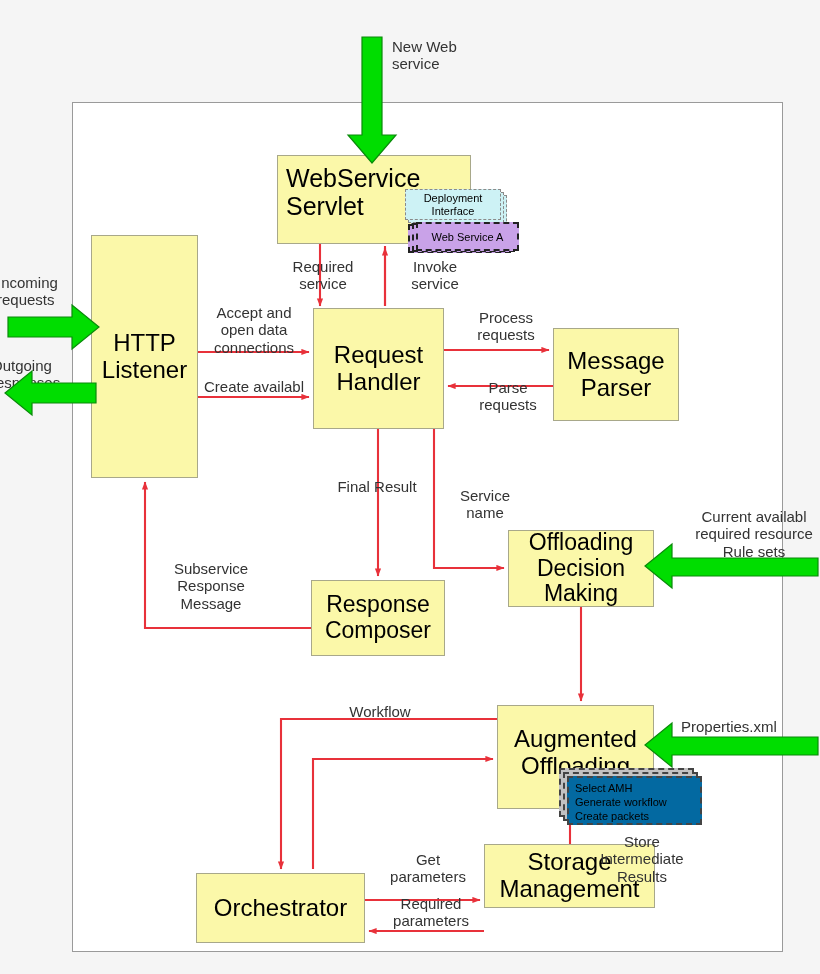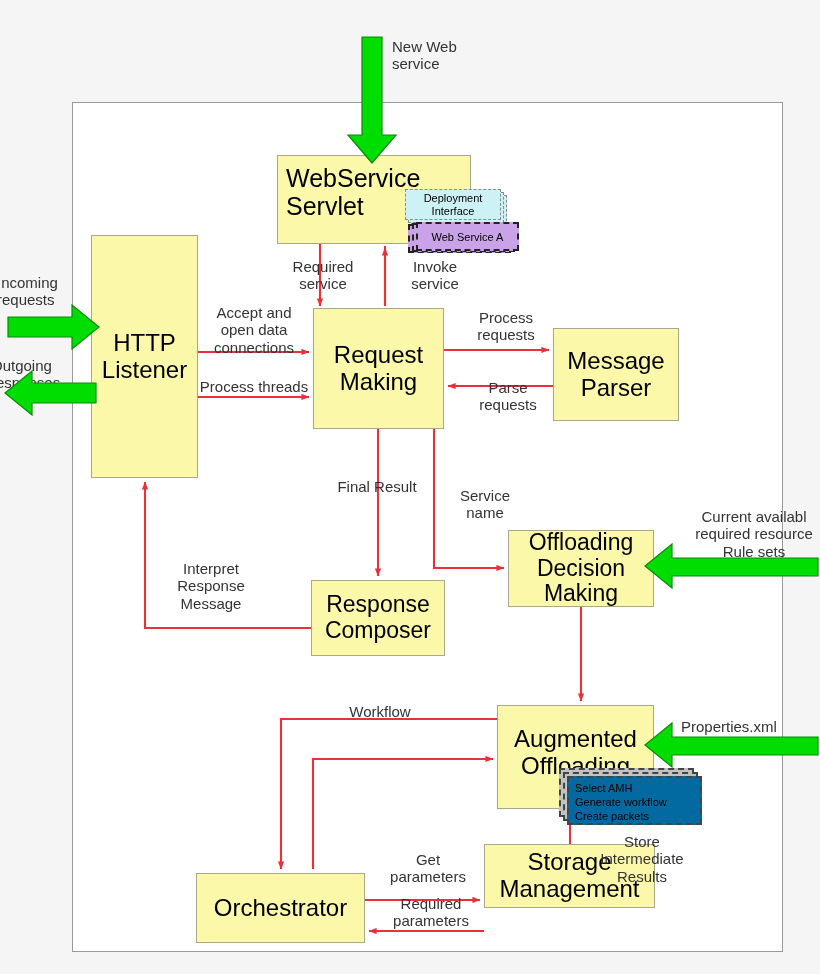--- a/index.html
+++ b/index.html
@@ -189,21 +189,21 @@
 
   <div id="system-container"></div>
 
   <div class="node big" id="node-http-listener">HTTP
 Listener</div>
 
   <div class="node" id="node-webservice-servlet">WebService
 Servlet</div>
 
   <div class="node big" id="node-request-handler">Request
-Making</div>
+Handler</div>
 
   <div class="node big" id="node-message-parser">Message
 Parser</div>
 
   <div class="node mid" id="node-response-composer">Response
 Composer</div>
 
   <div class="node mid" id="node-offloading-decision">Offloading
 Decision
 Making</div>
@@ -249,34 +249,34 @@
   <div class="label" style="left:268px; top:258px; width:110px;">Required
 service</div>
 
   <div class="label" style="left:388px; top:258px; width:94px;">Invoke
 service</div>
 
   <div class="label" style="left:198px; top:304px; width:112px;">Accept and
 open data
 connections</div>
 
-  <div class="label" style="left:196px; top:378px; width:116px;">Process threads</div>
+  <div class="label" style="left:196px; top:378px; width:116px;">Create availabl</div>
 
   <div class="label" style="left:456px; top:309px; width:100px;">Process
 requests</div>
 
   <div class="label" style="left:458px; top:379px; width:100px;">Parse
 requests</div>
 
   <div class="label" style="left:311px; top:478px; width:132px;">Final Result</div>
 
   <div class="label" style="left:440px; top:487px; width:90px;">Service
 name</div>
 
-  <div class="label" style="left:158px; top:560px; width:106px;">Interpret
+  <div class="label" style="left:158px; top:560px; width:106px;">Subservice
 Response
 Message</div>
 
 
   <div class="label" style="left:300px; top:703px; width:160px;">Workflow</div>
 
 
   <div class="label" style="left:376px; top:851px; width:104px;">Get
 parameters</div>
 

